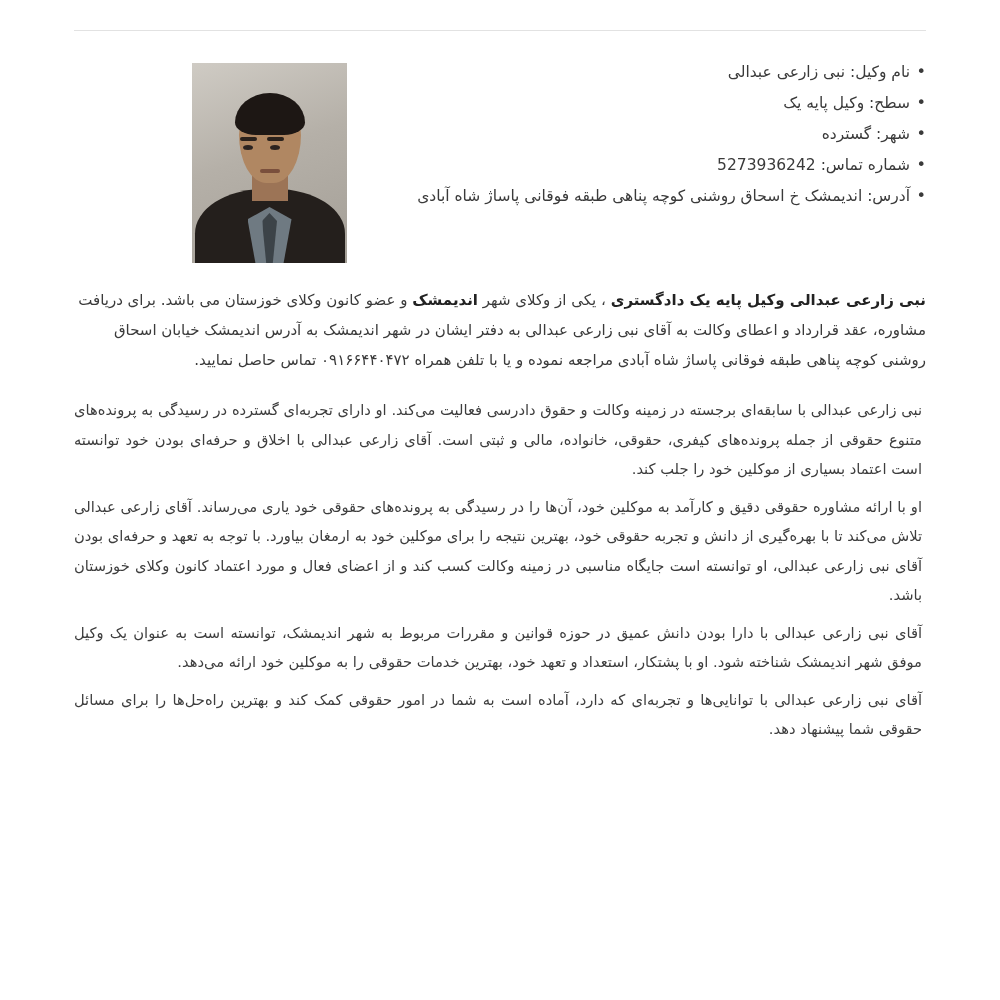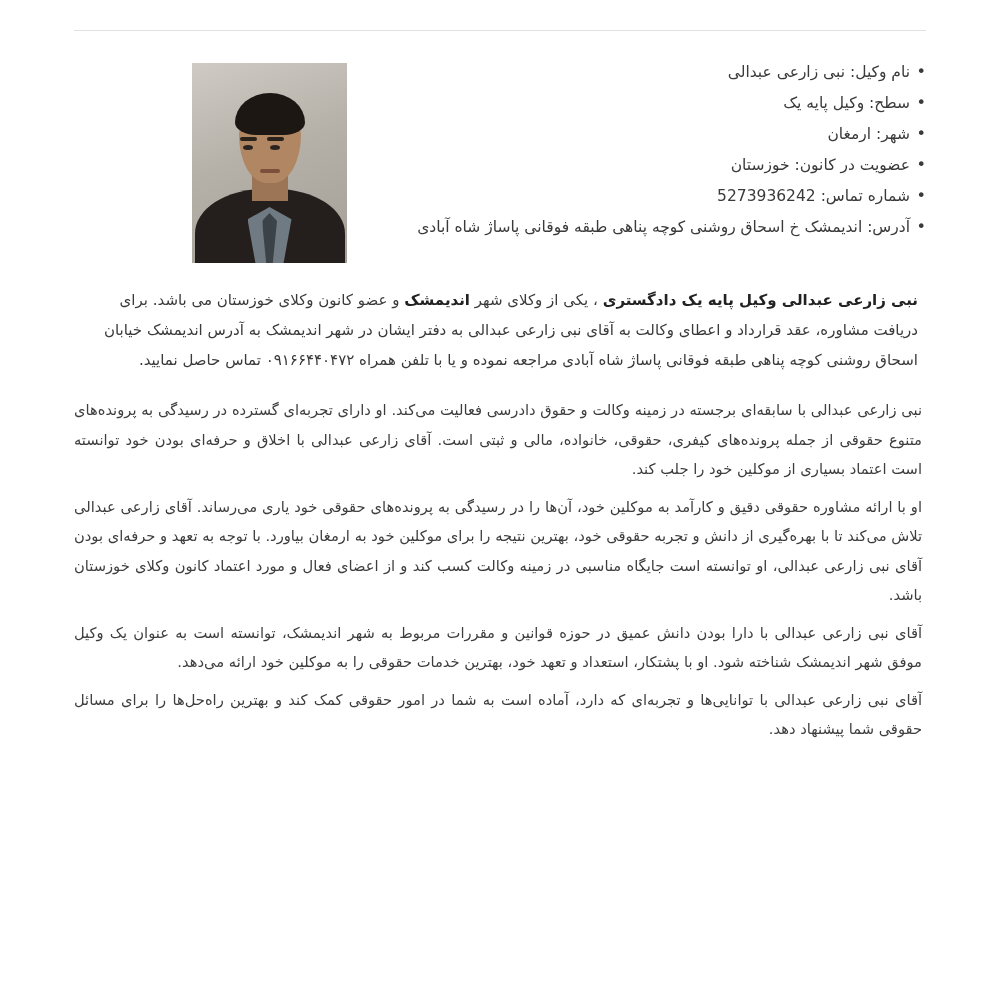--- a/index.html
+++ b/index.html
@@ -180,21 +180,21 @@
   .body-section {
     width: 852px;
     margin: 0 auto;
     text-align: right;
     padding-top: 22px;
   }
   .lead {
     font-size: 15px;
     line-height: 30px;
     color: #3a3a3a;
-    margin: 0 8px 20px 0;
+    margin: 0 0 20px 0;
   }
   .lead b { font-weight: bold; color: #222; }
   .para {
     font-size: 14.7px;
     line-height: 29.5px;
     color: #3d3d3d;
     margin: 0 4px 8px 0;
     text-align: justify;
     text-align-last: right;
   }
@@ -207,22 +207,21 @@
 
 
   <div class="divider"></div>
 
   <div class="top-section">
 
     <div class="info-col">
       <ul class="facts">
         <li>نام وکیل: نبی زارعی عبدالی</li>
         <li>سطح: وکیل پایه یک</li>
-        <li>شهر: ارمغان</li>
-        <li>عضویت در کانون: خوزستان</li>
+        <li>شهر: گسترده</li>
         <li>شماره تماس: 5273936242</li>
         <li>آدرس: اندیمشک خ اسحاق روشنی کوچه پناهی طبقه فوقانی پاساژ شاه آبادی</li>
       </ul>
     </div>
 
     <div class="photo-col">
       <div class="photo-frame">
         <div class="ph-bg"></div>
         <div class="ph-suit"></div>
         <div class="ph-neck"></div>

